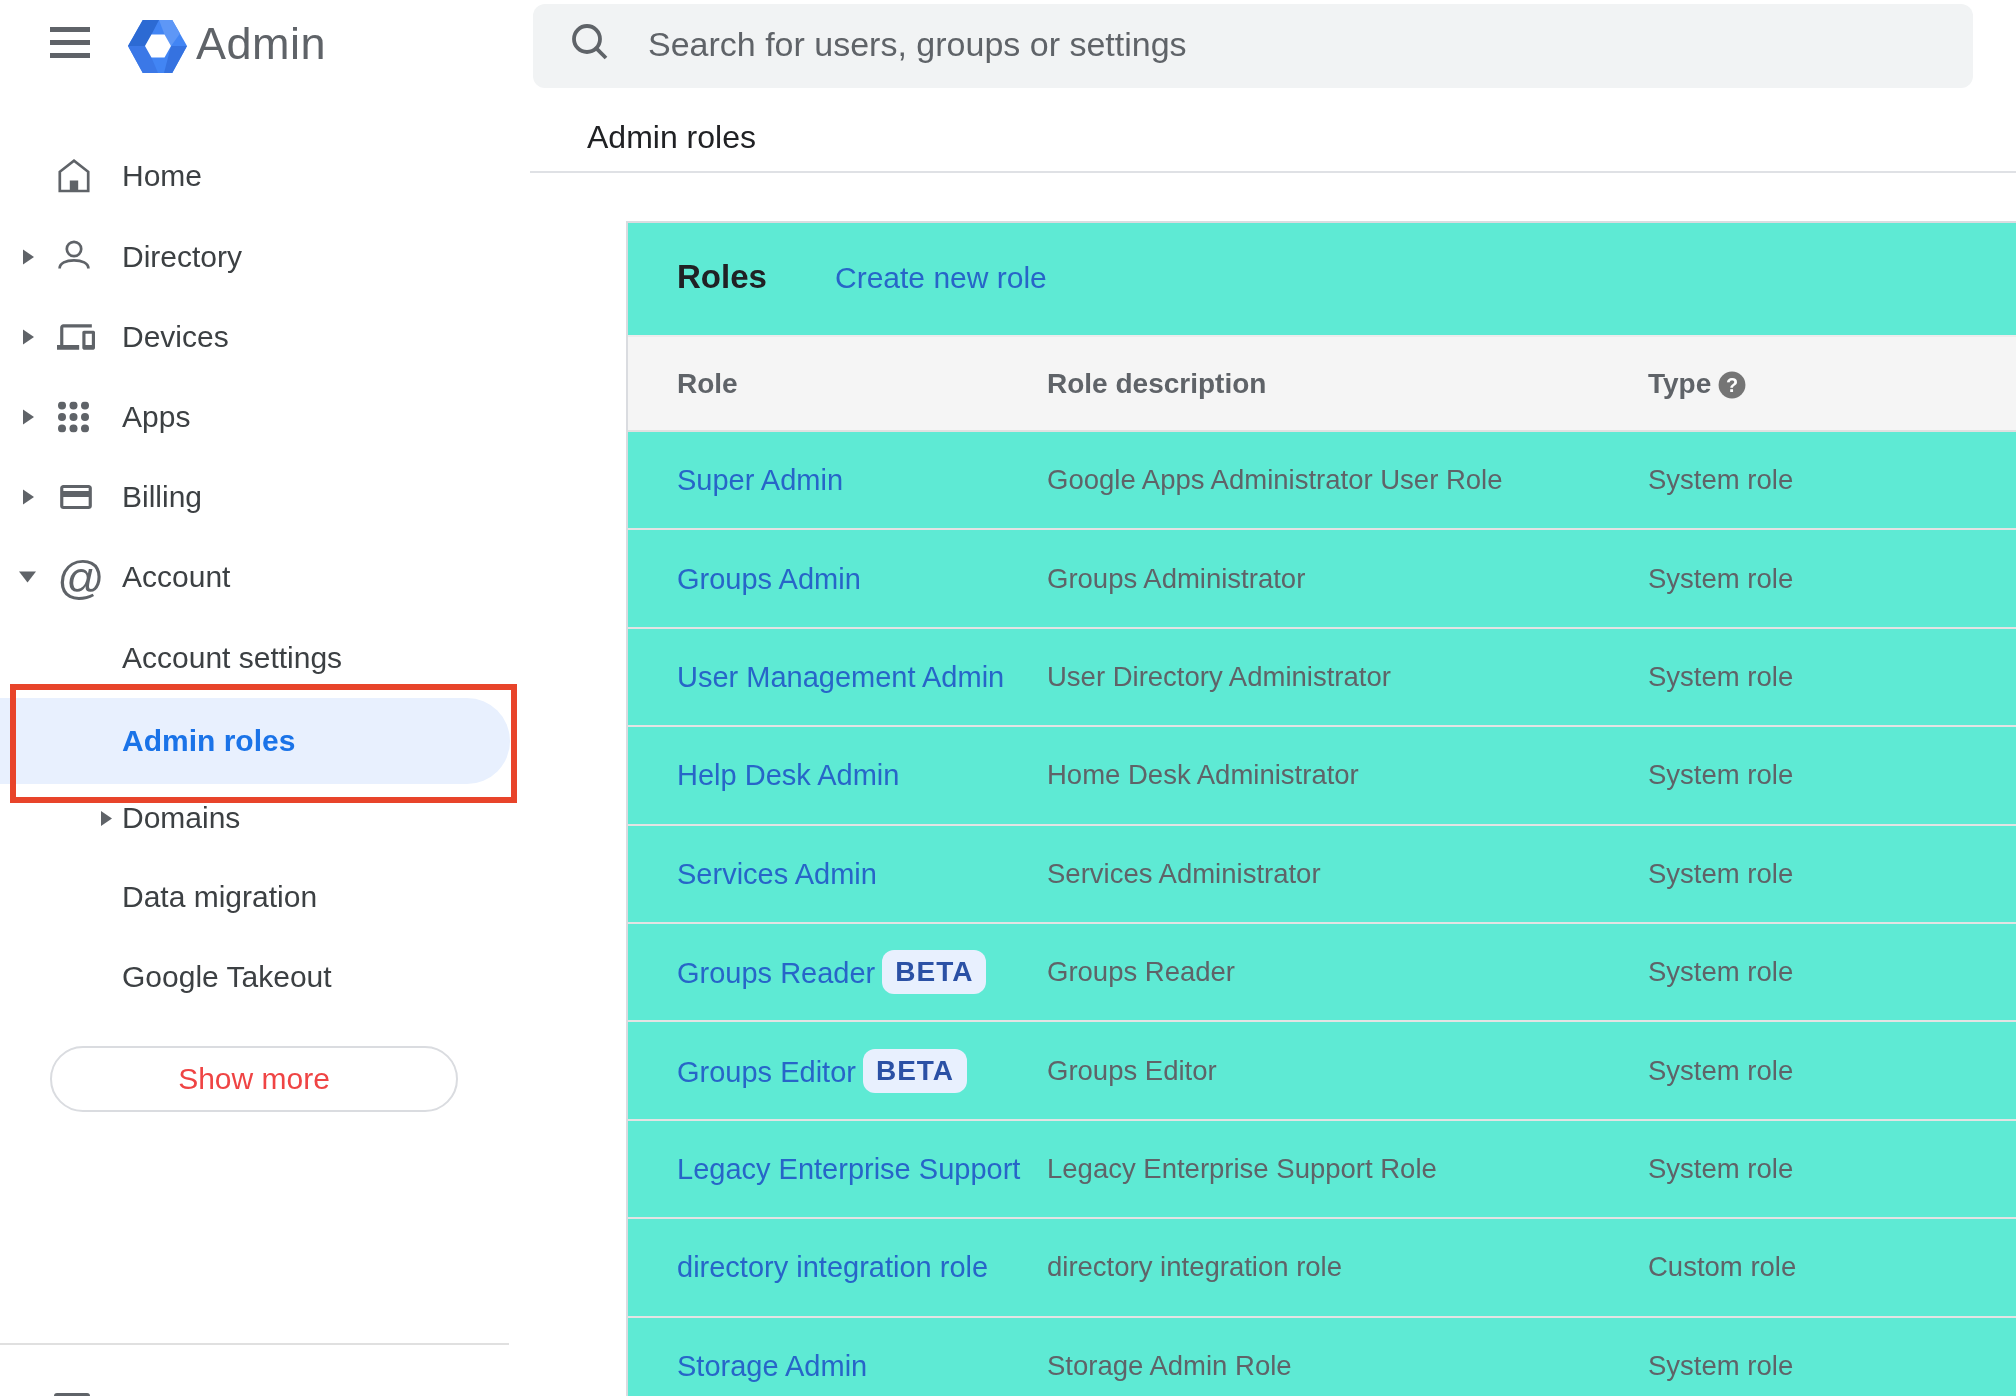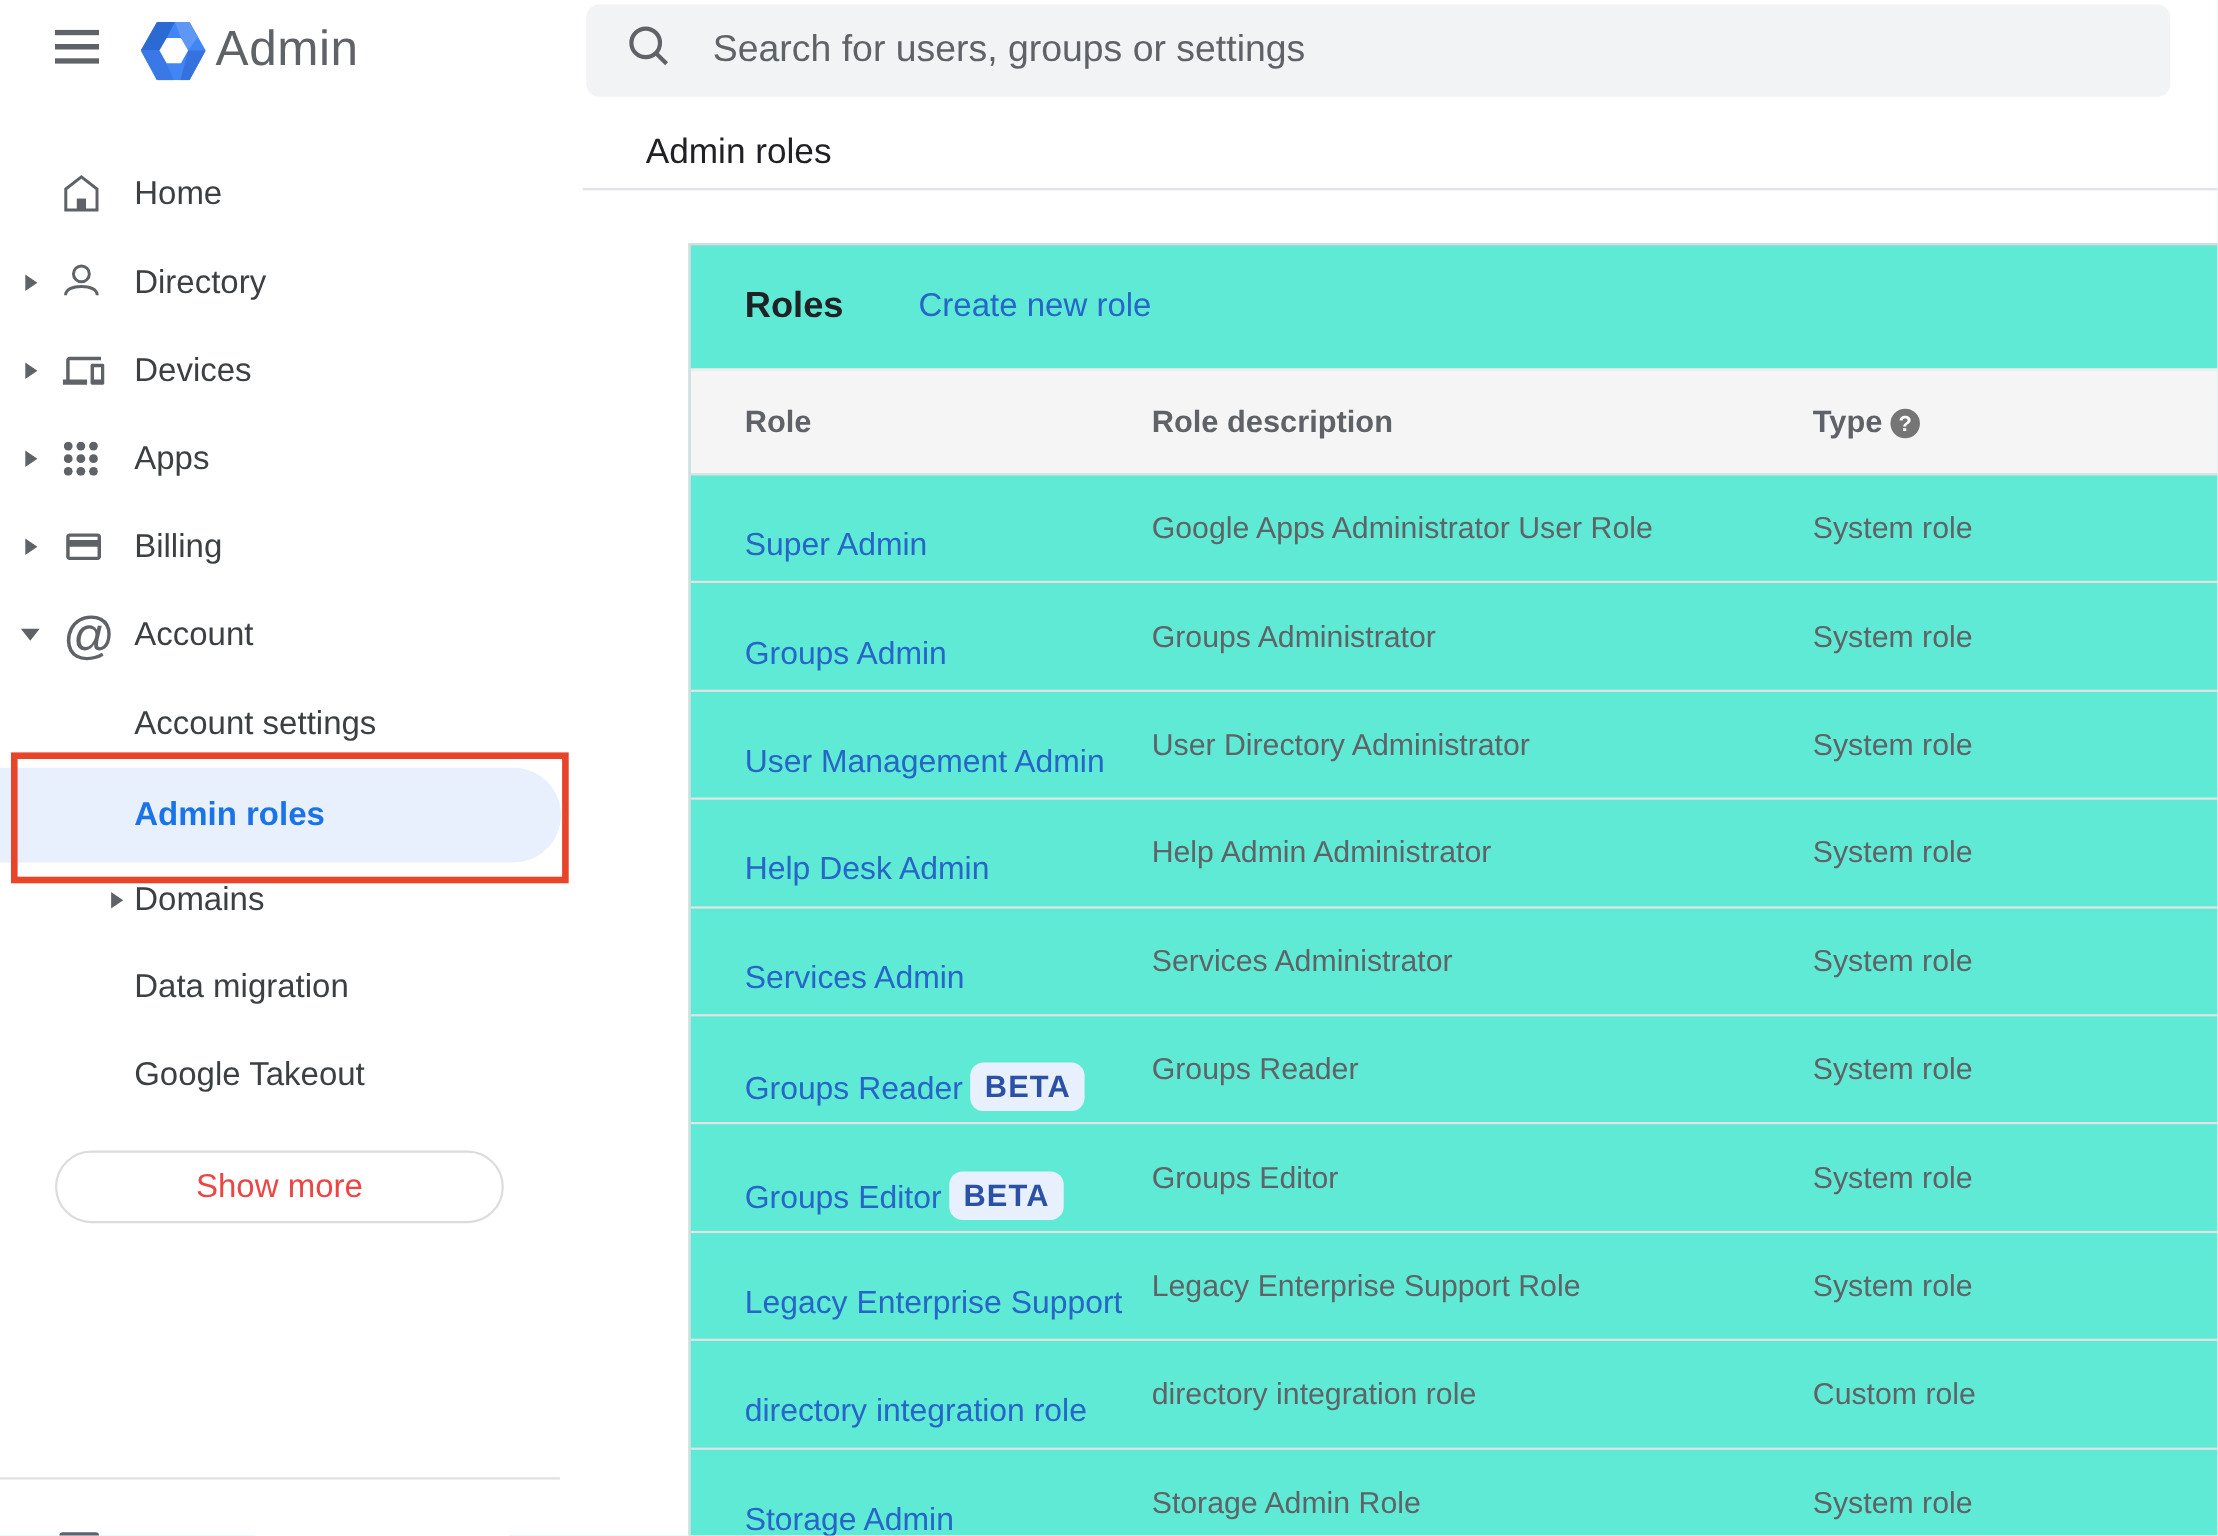--- a/index.html
+++ b/index.html
@@ -39,21 +39,21 @@
     border-top:2px solid #dadce0; border-left:2px solid #dadce0; }
   #cardtitle { left:49px; top:35px; font-size:33px; font-weight:bold; color:#202124; }
   #createnew { left:207px; top:38px; font-size:30px; color:#2765c8; }
   #thead { left:0; top:112px; width:1608px; height:97px; background:#f5f5f5;
     border-top:2px solid #ececec; border-bottom:2px solid #e0e0e0; }
   .th { position:absolute; top:50%; transform:translateY(-50%); font-size:28px;
     font-weight:bold; color:#5f6368; }
   #tbody { left:0; top:209px; width:1388px; }
   .row { position:relative; width:1388px; height:98.4px; border-bottom:2px solid #e3e3e3; }
   .c1 { position:absolute; left:49px; top:50%; transform:translateY(-50%);
-    font-size:29px; color:#2765c8; white-space:nowrap;margin-top:16px; }
+    font-size:29px; color:#2765c8; white-space:nowrap; }
   .c2 { position:absolute; left:419px; top:50%; transform:translateY(-50%);
     font-size:27.5px; color:#5f6368; white-space:nowrap; }
   .c3 { position:absolute; left:1020px; top:50%; transform:translateY(-50%);
     font-size:27.5px; color:#5f6368; white-space:nowrap; }
   .beta { display:inline-block; margin-left:7px; background:#e8f0fe; color:#2b51a5;
     font-size:28px; font-weight:bold; padding:6px 13px; border-radius:12px;
     vertical-align:2px; letter-spacing:1px; }
 </style>
 </head>
 <body>
@@ -188,21 +188,21 @@
           <span class="c2">Groups Administrator</span>
           <span class="c3">System role</span>
         </div>
       <div class="row">
           <span class="c1">User Management Admin</span>
           <span class="c2">User Directory Administrator</span>
           <span class="c3">System role</span>
         </div>
       <div class="row">
           <span class="c1">Help Desk Admin</span>
-          <span class="c2">Help Admin Administrator</span>
+          <span class="c2">Home Desk Administrator</span>
           <span class="c3">System role</span>
         </div>
       <div class="row">
           <span class="c1">Services Admin</span>
           <span class="c2">Services Administrator</span>
           <span class="c3">System role</span>
         </div>
       <div class="row">
           <span class="c1">Groups Reader<span class="beta">BETA</span></span>
           <span class="c2">Groups Reader</span>

